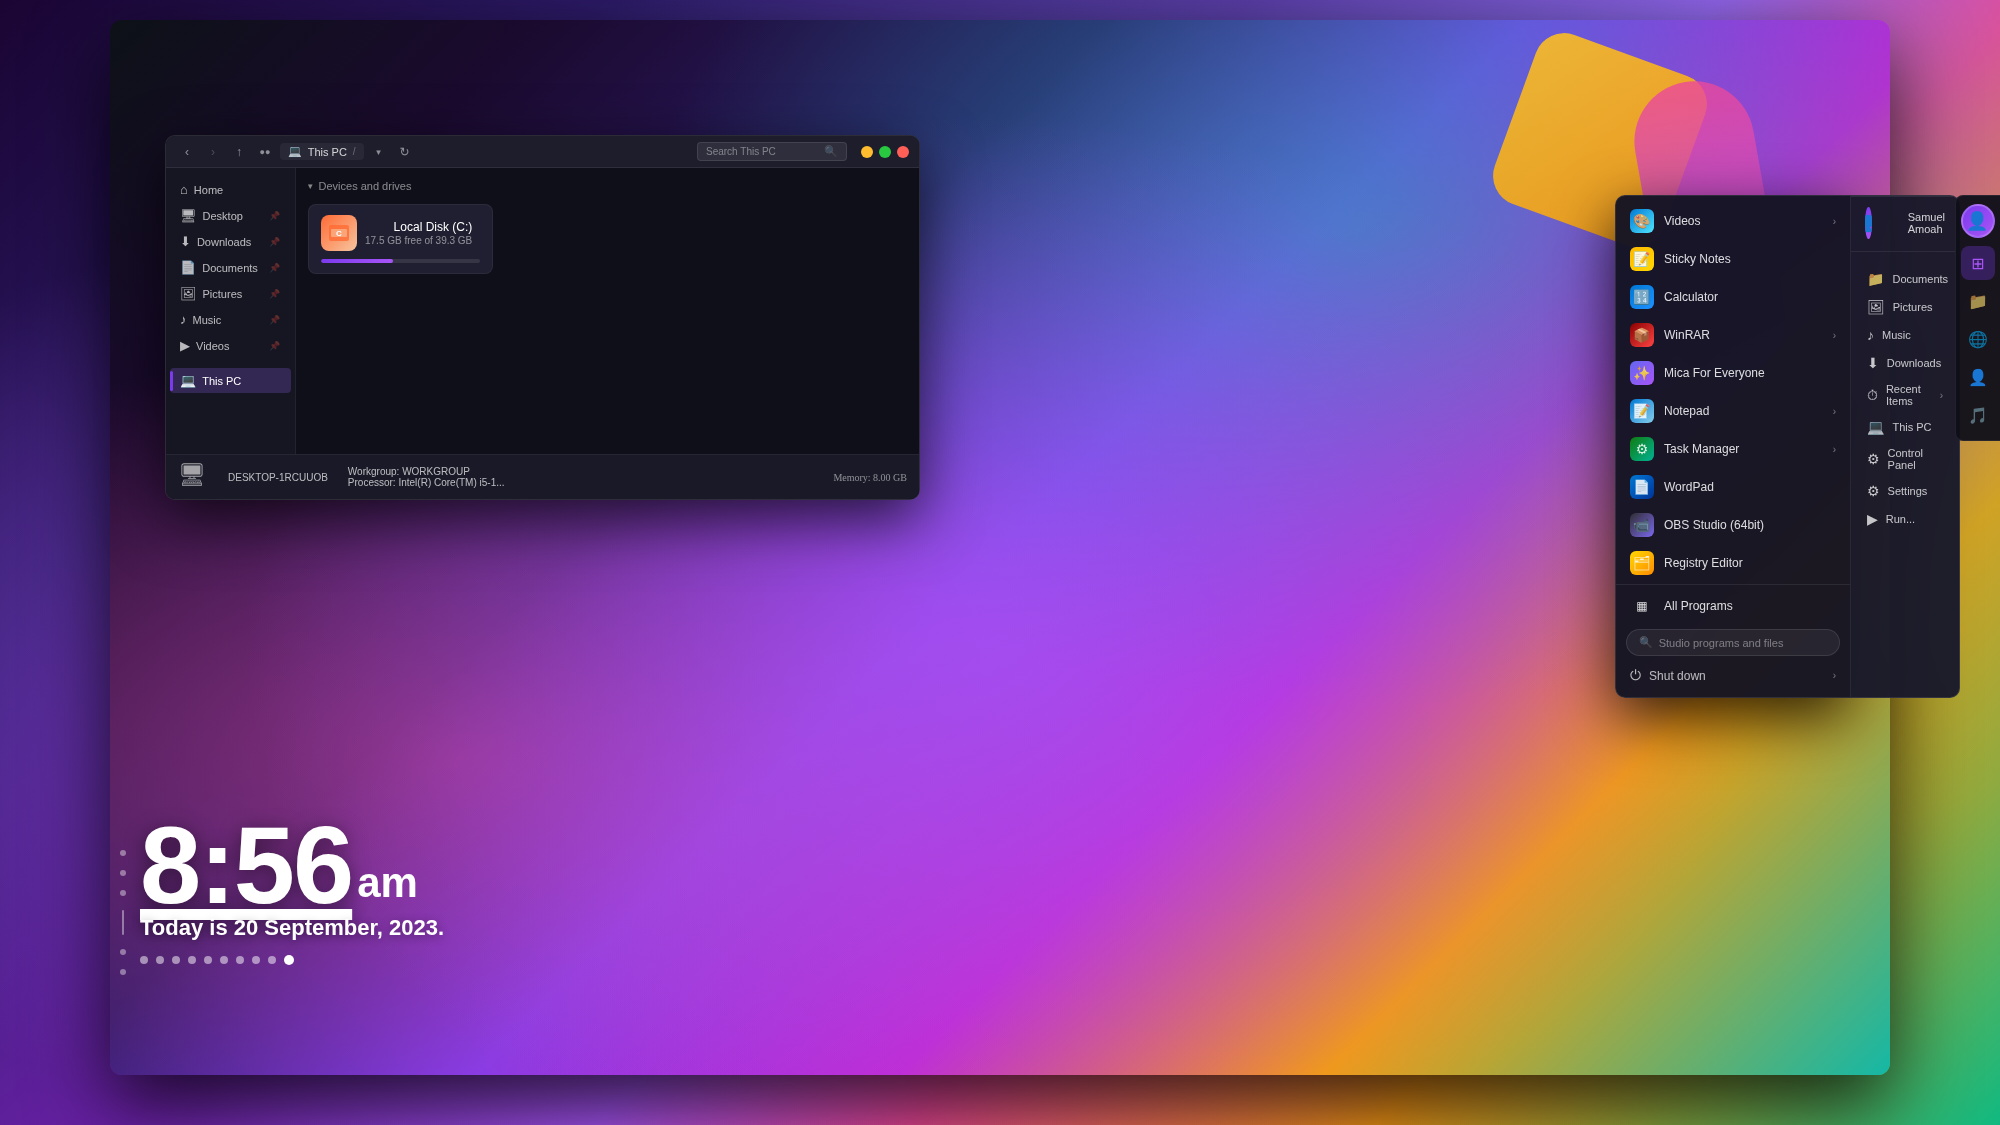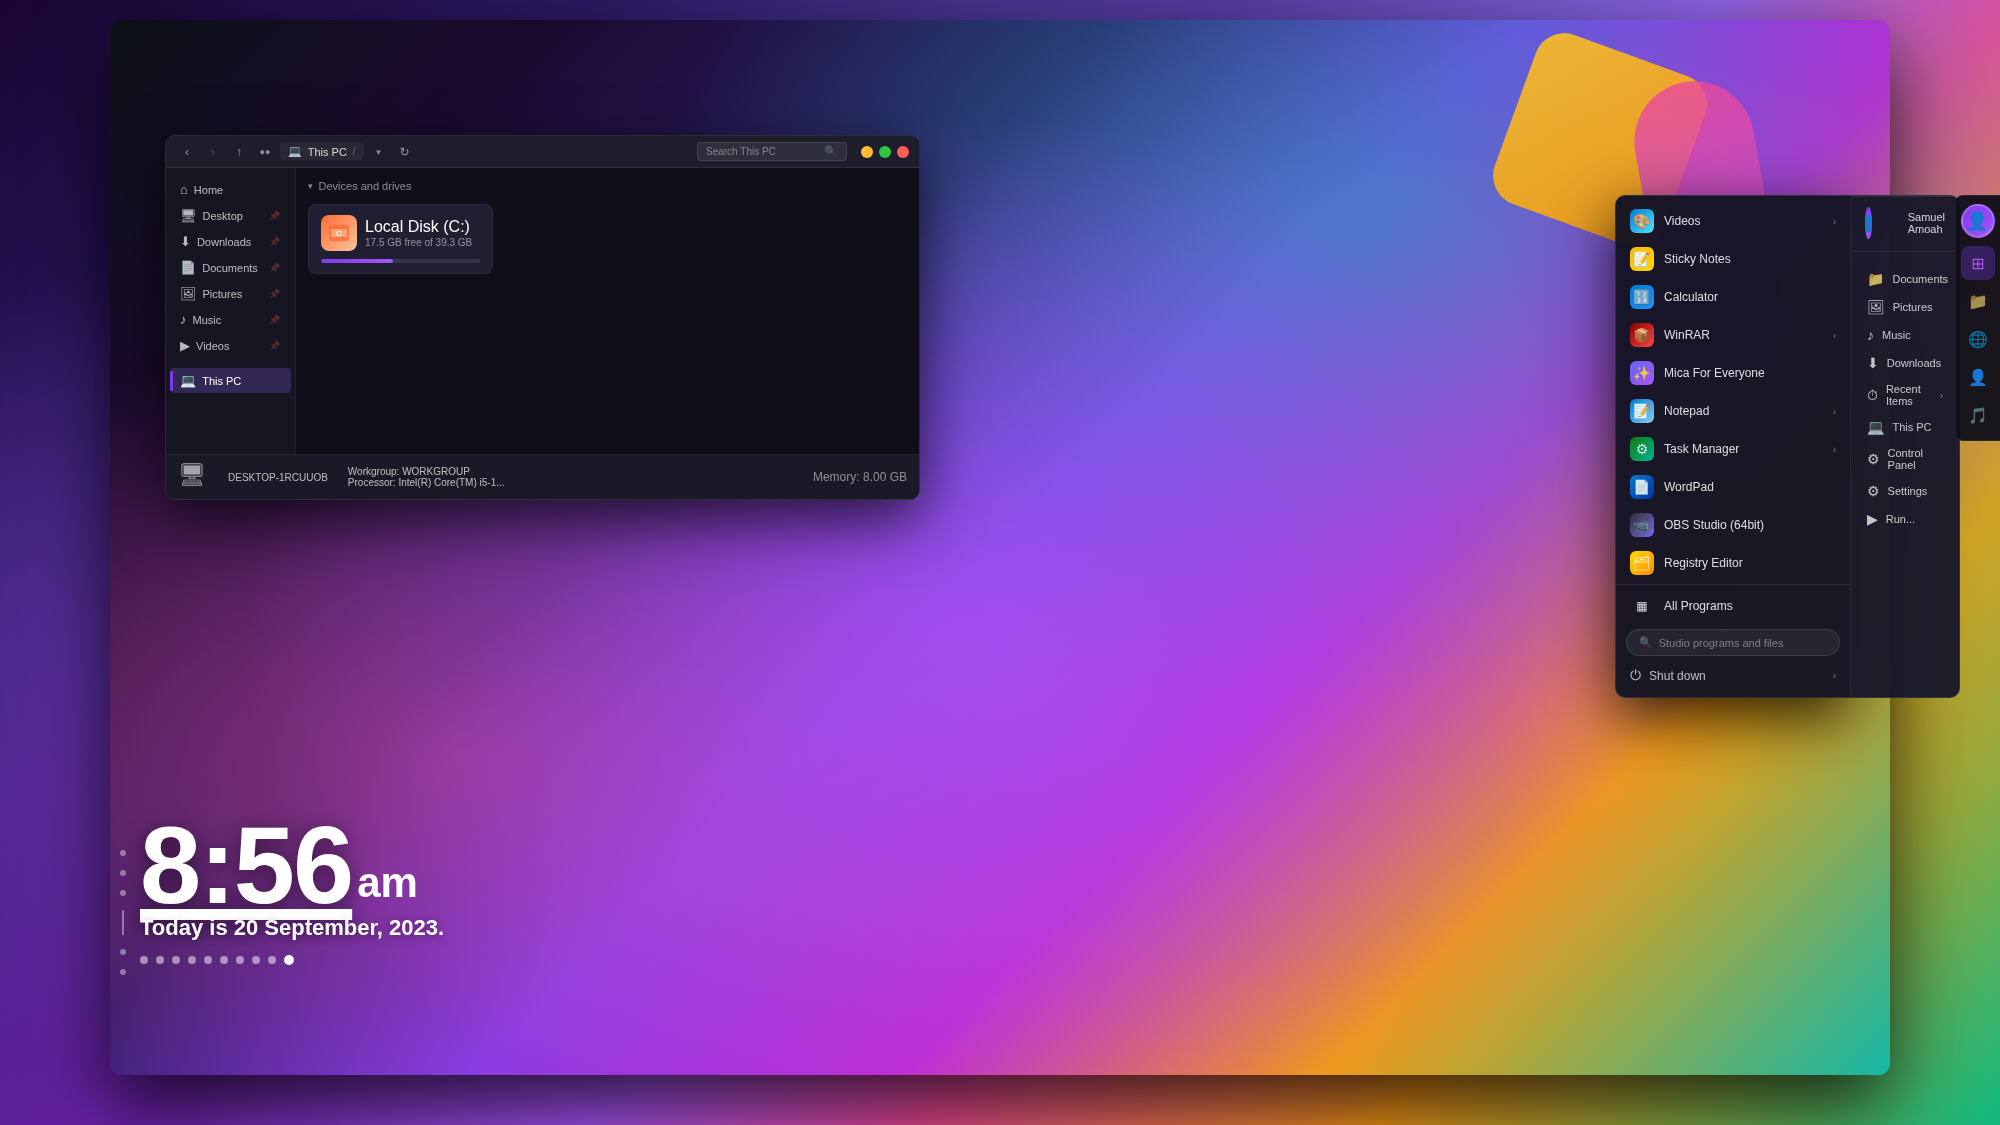--- a/index.html
+++ b/index.html
@@ -204,21 +204,21 @@
     }
     .drive-icon {
       width: 36px; height: 36px;
       border-radius: 8px;
       display: flex; align-items: center; justify-content: center;
       font-size: 20px;
     }
     .drive-icon-c { background: linear-gradient(135deg, #ff6b35, #f7c59f); }
     .drive-icon-d { background: linear-gradient(135deg, #a855f7, #6366f1); }
     .drive-icon-e { background: linear-gradient(135deg, #6366f1, #a855f7); }
-    .drive-name { font-size: 16px; color: white; font-weight: 500; }
+    .drive-name { font-size: 12px; color: white; font-weight: 500; text-align: right; }
     .drive-space { font-size: 10px; color: rgba(255,255,255,0.5); margin-top: 1px; }
     .drive-bar {
       height: 4px;
       background: rgba(255,255,255,0.1);
       border-radius: 2px;
       overflow: hidden;
     }
     .drive-bar-fill {
       height: 100%;
       border-radius: 2px;
@@ -239,21 +239,21 @@
       padding: 0 12px;
       gap: 20px;
     }
     .status-pc-icon {
       width: 30px; height: 30px;
       color: rgba(255,255,255,0.6);
       font-size: 22px;
     }
     .status-info { font-size: 10px; color: rgba(255,255,255,0.5); }
     .status-info span { color: rgba(255,255,255,0.7); }
-    .status-memory { font-size: 12px; color: rgba(255,255,255,0.5); margin-left: auto; }
+    .status-memory { font-size: 10px; color: rgba(255,255,255,0.5); margin-left: auto; font-family: Liberation Serif, serif; }
     .start-menu-body {
       padding: 6px 0;
     }
     .start-item {
       display: flex;
       align-items: center;
       padding: 7px 14px;
       gap: 10px;
       cursor: pointer;
       font-size: 12px;

